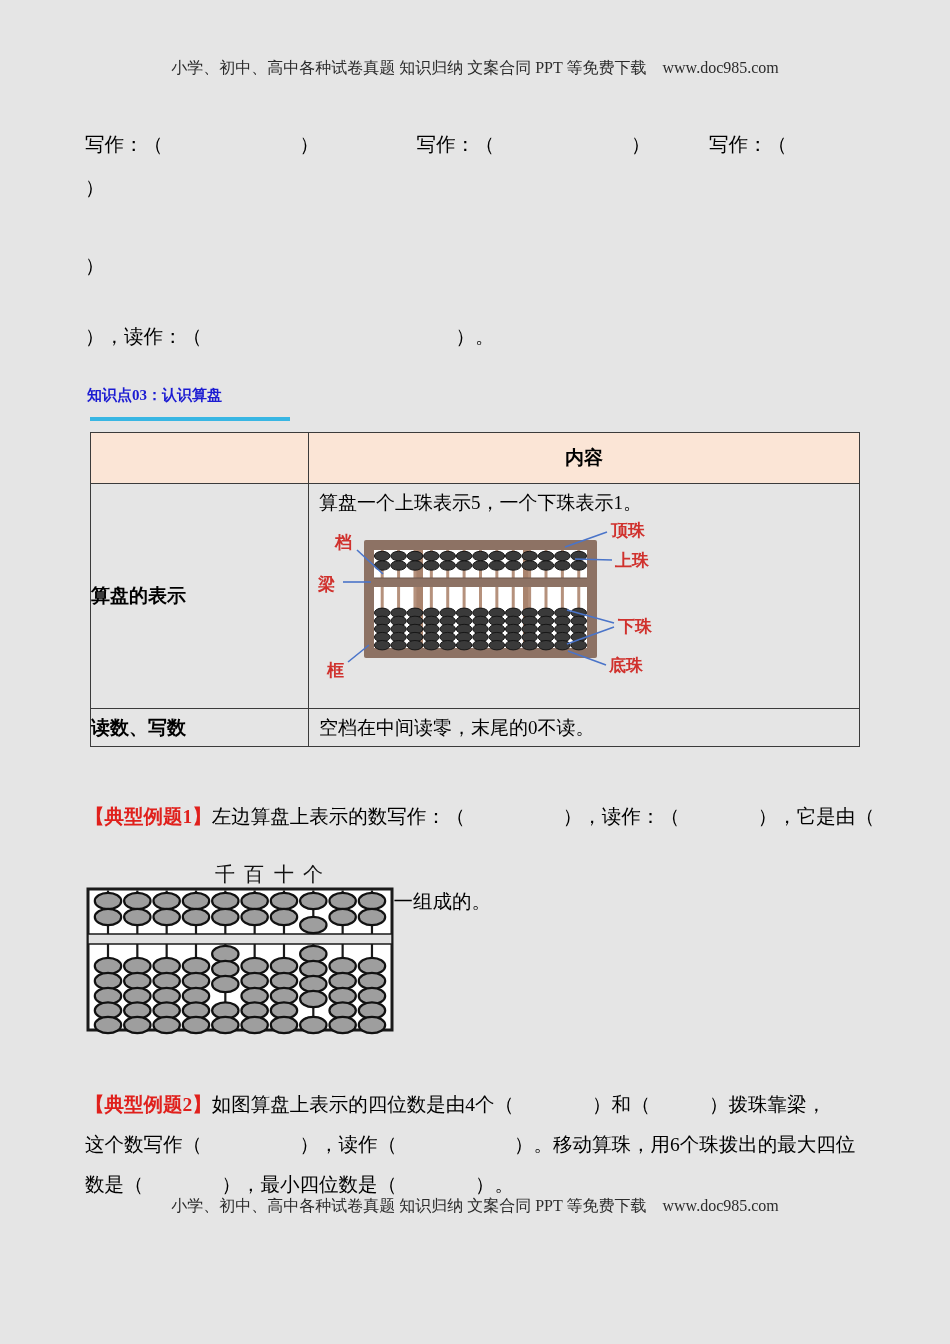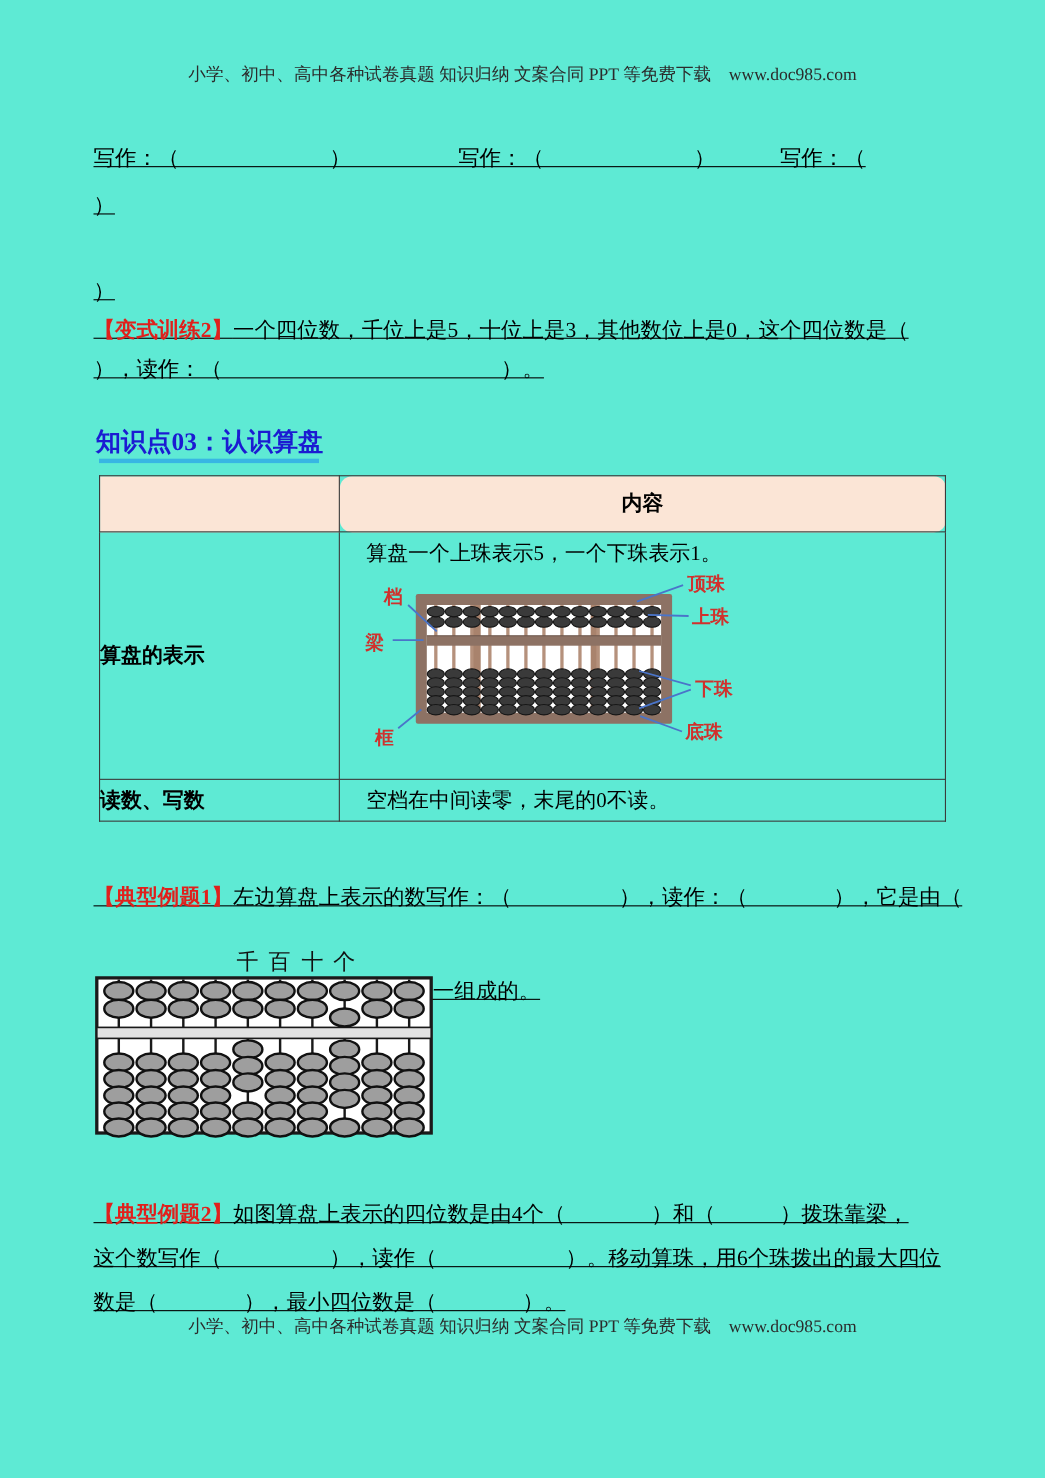--- a/index.html
+++ b/index.html
@@ -1,59 +1,58 @@
 <!DOCTYPE html>
 <html><head>
 <meta charset="utf-8">
 <style>
   html,body{margin:0;padding:0;background:#ffffff;}
   .page{
-    position:relative;width:950px;height:1344px;background:#5eead4;overflow:hidden;
+    position:relative;width:950px;height:1344px;background:#e5e5e5;overflow:hidden;
     font-family:"Liberation Serif","DejaVu Serif",serif;color:#000;
   }
   .line{
     position:absolute;left:85px;right:70px;
-    font-size:19.5px;line-height:27px;white-space:pre-wrap;text-decoration:underline;
+    font-size:19.5px;line-height:27px;white-space:pre-wrap;
   }
   .center-line{position:absolute;left:0;right:0;text-align:center;font-size:16px;color:#2b2b2b;}
   .red{color:#e0201c;font-weight:bold;}
-  .kp-title{position:absolute;left:87px;top:386px;font-size:23px;font-weight:bold;color:#1b1bd2;}
+  .kp-title{position:absolute;left:87px;top:386px;font-size:15px;font-weight:bold;color:#1b1bd2;}
   .kp-underline{position:absolute;left:90px;top:417px;width:200px;height:4px;}
   table.kp{
     position:absolute;left:90px;top:432px;width:770px;
     border-collapse:collapse;table-layout:fixed;
     font-size:19px;
   }
   table.kp td{border:1.5px solid #3b3b3b;padding:0;vertical-align:middle;}
   table.kp .col-l{width:217px;text-align:left;font-weight:bold;}
   table.kp .hdr td{background:#fbe5d6;height:46px;}
   table.kp .hdr .col-r{text-align:center;font-weight:bold;}
   table.kp .row-main td{height:220px;vertical-align:top;}
   table.kp .row-main .col-l{vertical-align:middle;}
   table.kp .row-s td{height:33px;}
-  table.kp .col-r{padding:2px 24px;border-radius:11px;}
+  table.kp .col-r{padding:2px 10px;}
   .cell-text{padding-top:4px;}
   .ab1-wrap{margin:2px 0 0 -4px;}
   .ab-label{font-size:17px;font-weight:bold;fill:#d0312d;font-family:"Liberation Sans","DejaVu Sans",sans-serif;}
   .col-label{font-size:20px;fill:#111;text-anchor:middle;font-family:"Liberation Serif","DejaVu Serif",serif;}
   .ab2-wrap{position:absolute;left:85px;top:864px;}
   .ptr{stroke:#4a74c9;stroke-width:1.6;fill:none;}
 </style>
 </head>
 <body>
 
 <div class="page">
 
   <div class="center-line" style="top:58px;">小学、初中、高中各种试卷真题 知识归纳 文案合同 PPT 等免费下载　www.doc985.com</div>
 
   <div class="line" style="top:131px;">写作：（　　　　　　　）　　　　　写作：（　　　　　　　）　　　写作：（</div>
   <div class="line" style="top:174px;">）</div>
   <div class="line" style="top:252px;">）</div>
 
-  <div class="line" style="top:287px;"><span class="red">【变式训练2】</span><span>一个四位数，千位上是5，十位上是3，其他数位上是0，这个四位数是（</span></div>
   <div class="line" style="top:323px;">），读作：（　　　　　　　　　　　　　）。</div>
 
   <div class="kp-title">知识点03：认识算盘</div>
   <div class="kp-underline" style="background:#38b6e3;"></div>
 
   <table class="kp">
     <tbody>
         <tr class="hdr">
       <td class="col-l"></td>
       <td class="col-r">内容</td>

